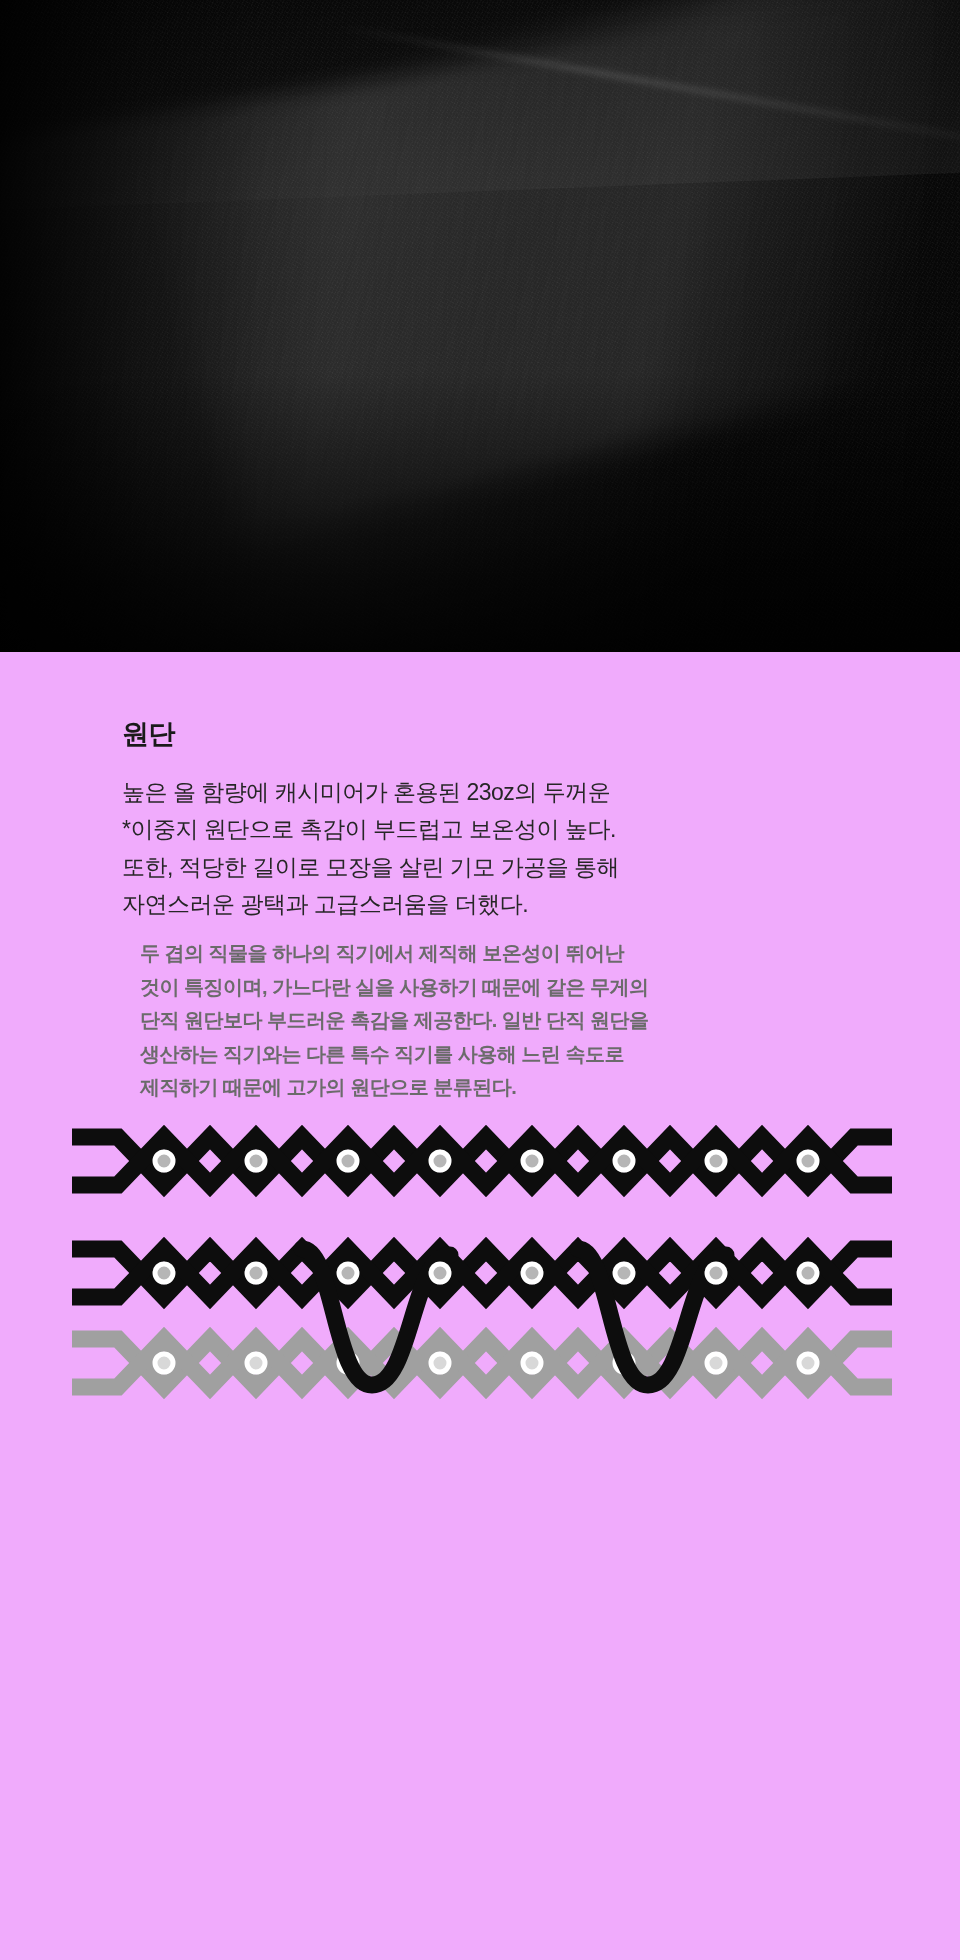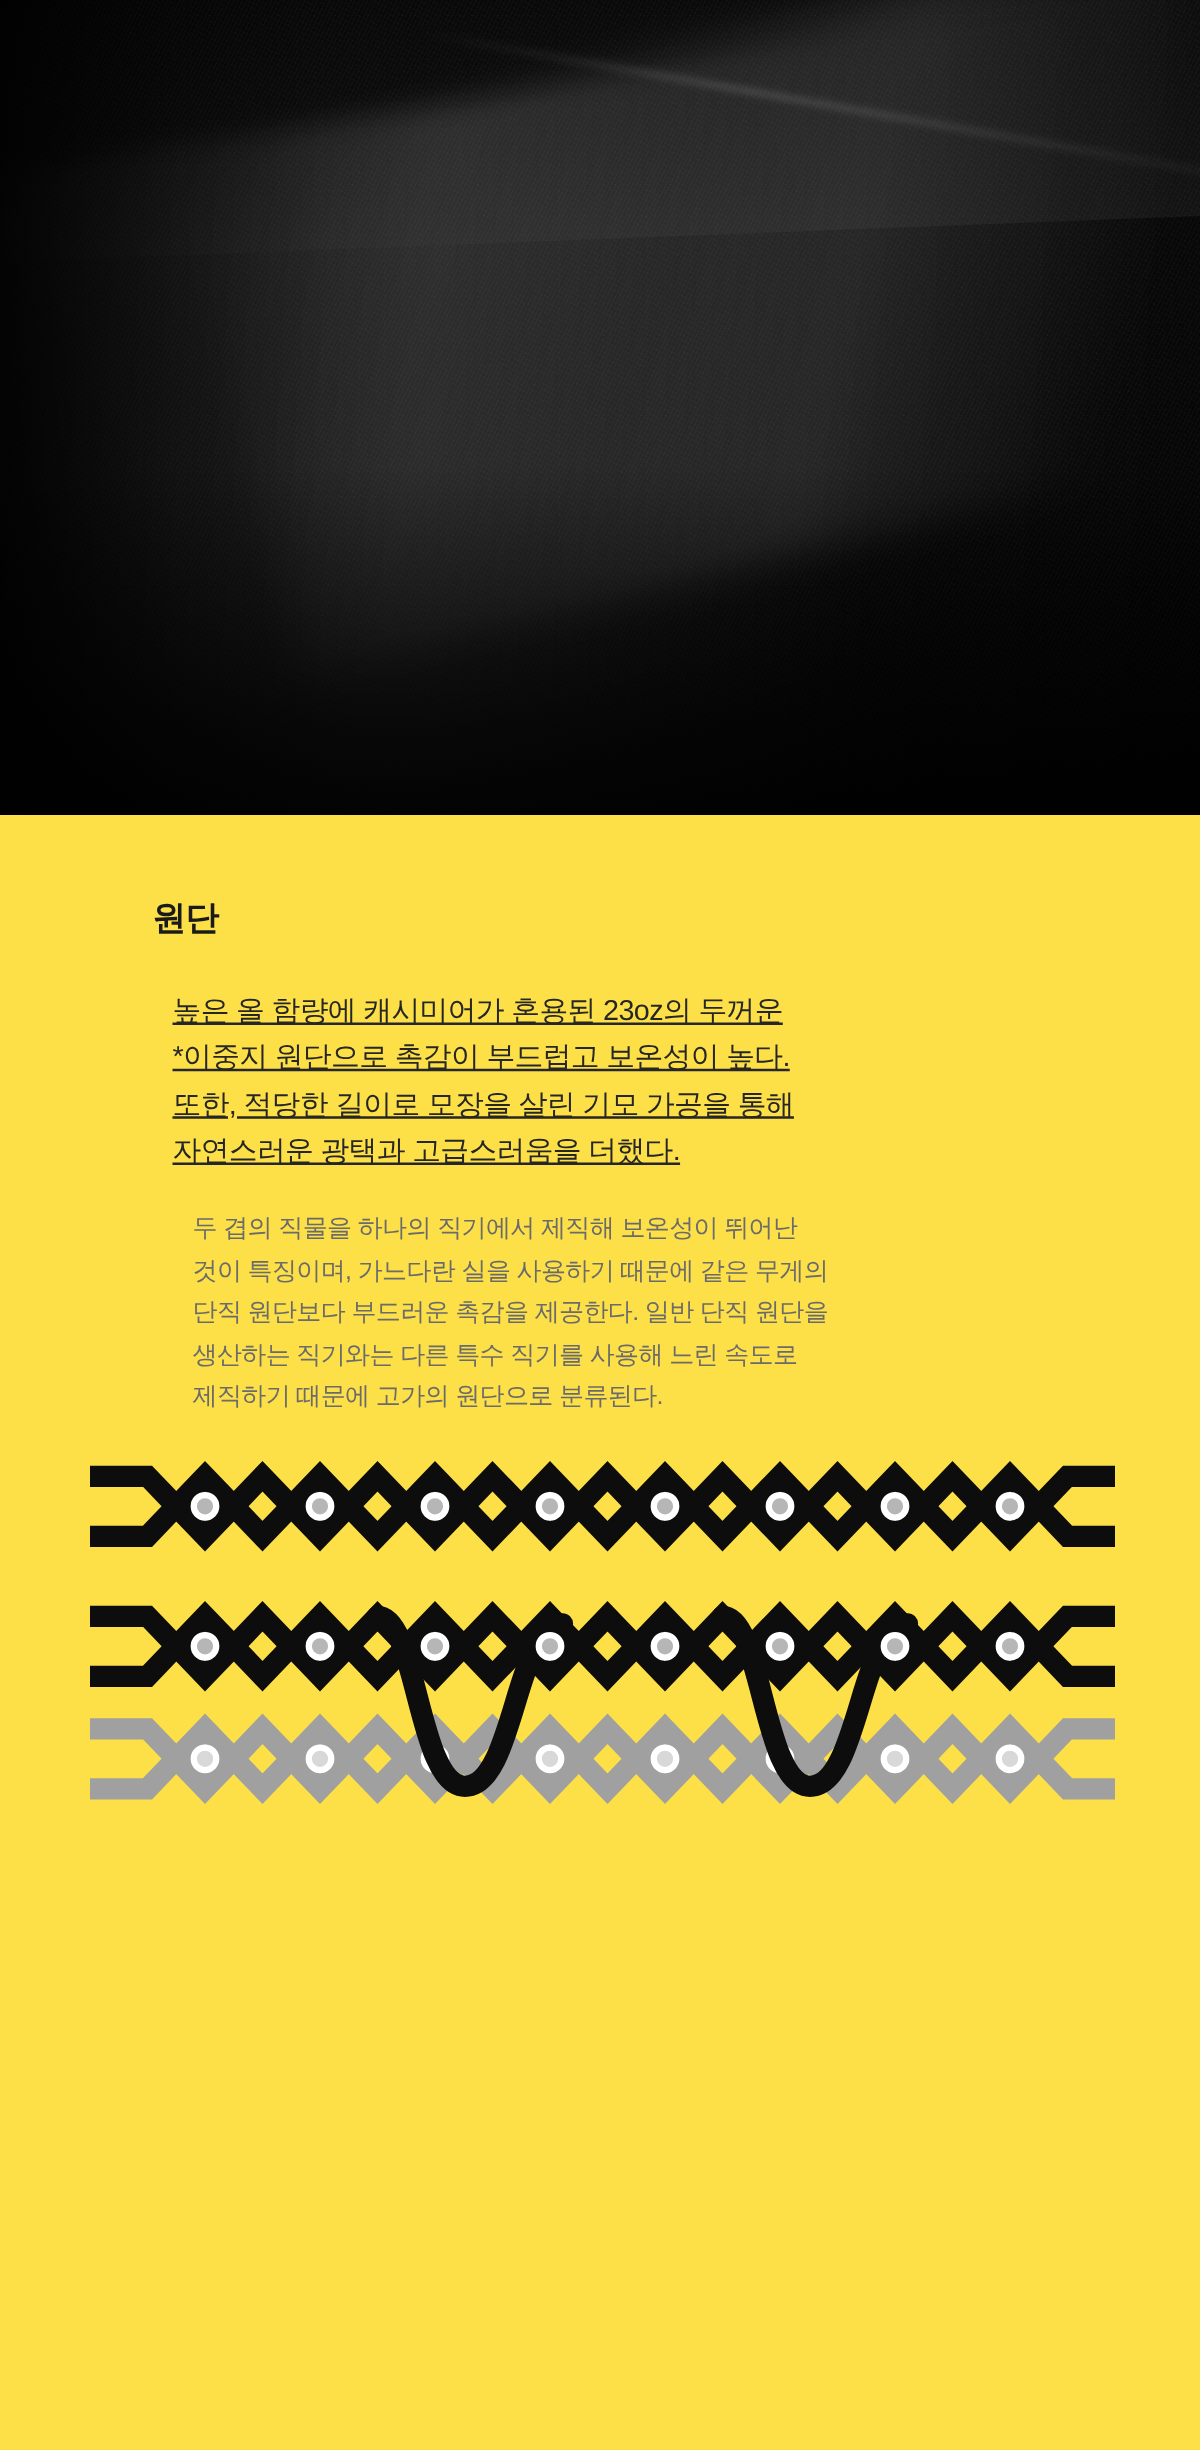--- a/index.html
+++ b/index.html
@@ -11,21 +11,21 @@
     height: 1960px;
     background: #ffffff;
     font-family: "Liberation Sans", "DejaVu Sans", sans-serif;
     overflow: hidden;
   }
 
   .page {
     position: relative;
     width: 960px;
     height: 1960px;
-    background: #fde047;
+    background: #f0abfc;
   }
 
   
   .hero {
     position: relative;
     width: 960px;
     height: 652px;
     overflow: hidden;
     background: #000000;
   }
@@ -126,45 +126,45 @@
   }
   .section-title {
     margin: 0;
     padding: 64px 0 0 122px;
     font-size: 27px;
     font-weight: 700;
     color: #1a1a1a;
     letter-spacing: -0.4px;
   }
   .lead {
-    margin: 16px;
+    margin: 0;
     padding: 22px 0 0 122px;
     font-size: 23px;
     line-height: 1.62;
     color: #262626;
     letter-spacing: -0.5px;
     white-space: pre-line;
-    text-decoration: underline;
   }
   .note-title {
     margin: 0;
     padding: 42px 0 0 118px;
     font-size: 21px;
     font-weight: 700;
     color: #555555;
     letter-spacing: -0.4px;
   }
   .note-body {
-    margin: 16px;
+    margin: 2px;
     padding: 12px 90px 0 138px;
     font-size: 20px;
     line-height: 1.68;
     color: #6b6b6b;
     letter-spacing: -0.5px;
     white-space: pre-line;
+    font-weight: bold;
   }
 
   
   .diagram-block { margin: 0; }
   .diagram-label {
     padding-left: 138px;
     font-size: 20px;
     font-weight: 700;
     letter-spacing: -0.4px;
   }

